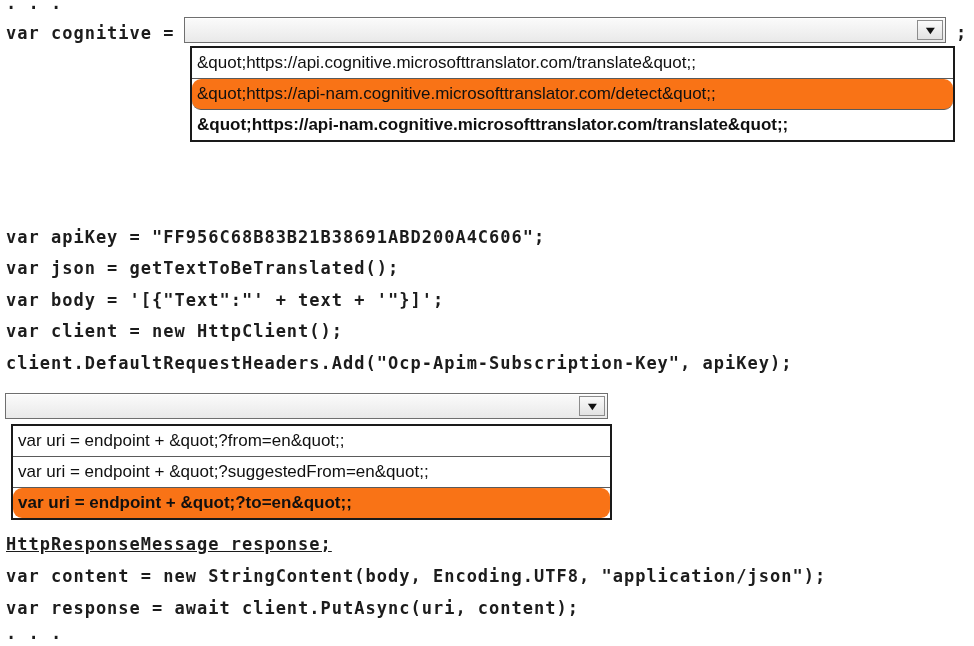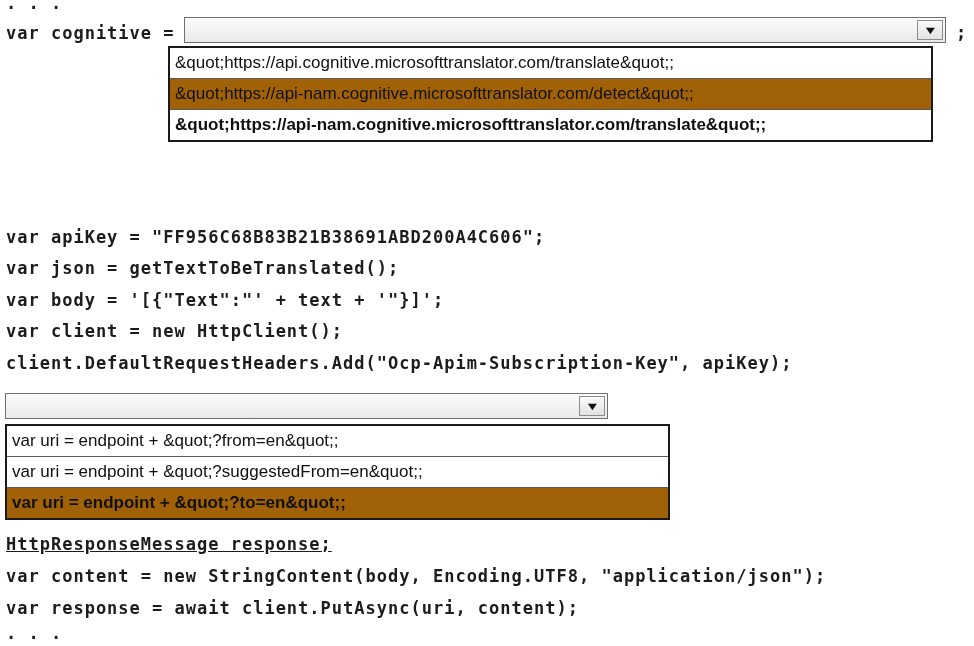--- a/index.html
+++ b/index.html
@@ -42,60 +42,60 @@
   }
   .opt{
     height:30px;line-height:30px;padding-left:5px;
     font-family:"Liberation Sans", sans-serif;
     font-size:17px;color:#101010;
     border-bottom:1px solid #5a5a5a;
     background:#ffffff;white-space:nowrap;overflow:hidden;
     cursor:pointer;
   }
   .listbox .opt:last-child{border-bottom:none;font-weight:bold;}
-  .opt.selected{background:#a16207;}
+  .opt.selected{background:#f97316;border-radius:9px;}
 </style>
 </head>
 <body>
 
 <div>
 
   <div class="code" style="top:-8px;">. . .</div>
 
   <div class="code" style="top:22px;">var cognitive =</div>
 
   <div class="combo" style="left:184px;top:17px;width:762px;">
     <div class="combo-field"></div>
     <div class="combo-btn">
       <span class="arrow">▼</span>
     </div>
   </div>
 
   <div class="code" style="left:956px;top:22px;">;</div>
 
-  <div class="listbox" style="left:168px;top:46px;width:765px;">
+  <div class="listbox" style="left:190px;top:46px;width:765px;">
     <div class="opt">&amp;quot;https://api.cognitive.microsofttranslator.com/translate&amp;quot;;</div>
     <div class="opt selected">&amp;quot;https://api-nam.cognitive.microsofttranslator.com/detect&amp;quot;;</div>
     <div class="opt">&amp;quot;https://api-nam.cognitive.microsofttranslator.com/translate&amp;quot;;</div>
   </div>
 
   <div class="code" style="top:226px;text-align:right;">var apiKey = "FF956C68B83B21B38691ABD200A4C606";</div>
   <div class="code" style="top:257px;">var json = getTextToBeTranslated();</div>
   <div class="code" style="top:289px;">var body = '[{"Text":"' + text + '"}]';</div>
   <div class="code" style="top:320px;">var client = new HttpClient();</div>
   <div class="code" style="top:352px;">client.DefaultRequestHeaders.Add("Ocp-Apim-Subscription-Key", apiKey);</div>
 
   <div class="combo" style="left:5px;top:393px;width:603px;">
     <div class="combo-field"></div>
     <div class="combo-btn">
       <span class="arrow">▼</span>
     </div>
   </div>
 
-  <div class="listbox" style="left:5px;top:424px;width:665px;">
+  <div class="listbox" style="left:11px;top:424px;width:601px;">
     <div class="opt">var uri = endpoint + &amp;quot;?from=en&amp;quot;;</div>
     <div class="opt">var uri = endpoint + &amp;quot;?suggestedFrom=en&amp;quot;;</div>
     <div class="opt selected">var uri = endpoint + &amp;quot;?to=en&amp;quot;;</div>
   </div>
 
   <div class="code" style="top:533px;text-decoration:underline;">HttpResponseMessage response;</div>
   <div class="code" style="top:565px;">var content = new StringContent(body, Encoding.UTF8, "application/json");</div>
   <div class="code" style="top:597px;">var response = await client.PutAsync(uri, content);</div>
 
   <div class="code" style="top:622px;">. . .</div>

